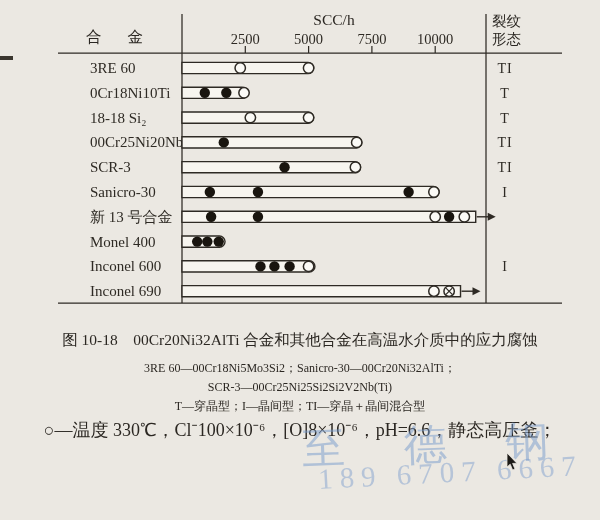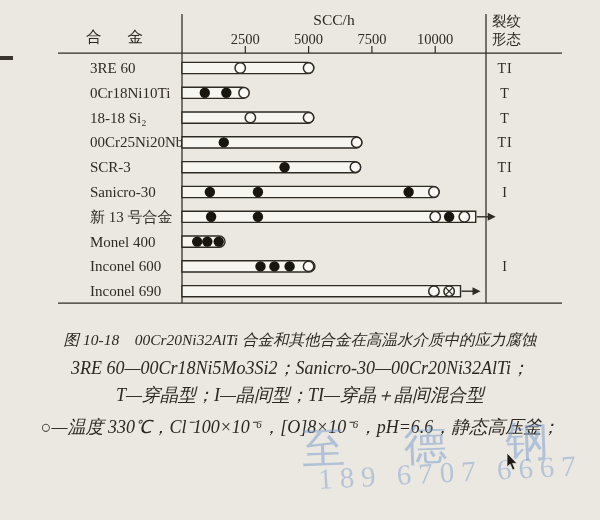--- a/index.html
+++ b/index.html
@@ -4,23 +4,23 @@
 <style>
   html,body{margin:0;padding:0;}
   .page{position:relative;width:600px;height:520px;background:#ebe8e2;overflow:hidden;
         font-family:"Liberation Serif",serif;color:#2b2722;}
   #chart-svg{position:absolute;left:0;top:0;}
   #chart-svg text{font-family:"Liberation Serif",serif;}
   .hdr{position:absolute;color:#2b2722;}
   .alloy-hdr{left:86px;top:27px;width:110px;font-size:15.5px;letter-spacing:11px;}
   .axis-title{left:182px;top:11px;width:304px;text-align:center;font-size:15.5px;}
   .crack-hdr{left:492px;top:12px;width:70px;font-size:14.5px;line-height:18px;}
-  .caption{position:absolute;left:0;top:330px;width:600px;text-align:center;font-style:italic;}
+  .caption{position:absolute;left:0;top:330px;width:600px;text-align:center;}
   .cap-title{font-size:15.5px;margin:0 0 8px 0;}
-  .cap-line{font-size:18px;line-height:19px;margin:8px;}
+  .cap-line{font-size:12px;line-height:19px;margin:0;}
   .cap-legend{font-size:18px;line-height:22px;margin:0;}
   .cap-gap{height:3px;}
   .watermark{position:absolute;pointer-events:none;white-space:nowrap;}
   .wm1{left:302px;top:414px;font-size:43px;letter-spacing:24px;color:rgba(118,154,204,0.50);
        transform:rotate(-2deg);}
   .wm2{left:318px;top:456px;font-size:29px;letter-spacing:7px;color:rgba(118,154,204,0.45);
        transform:rotate(-3deg);}
   .artifact{position:absolute;left:0;top:56px;width:13px;height:4px;background:#3a362f;}
   .cursor{position:absolute;left:506px;top:453px;}
 </style>
@@ -111,20 +111,21 @@
       <path d="M 472.52 287.20000000000005 L 480.52 291.20000000000005 L 472.52 295.20000000000005 Z" fill="#2e2a24"></path>
       <circle cx="433.93399999999997" cy="291.20000000000005" r="5.2" fill="#fbfaf6" stroke="#2e2a24" stroke-width="1.5"></circle>
       <circle cx="449.126" cy="291.20000000000005" r="5.2" fill="#fbfaf6" stroke="#2e2a24" stroke-width="1.5"></circle>
       <line x1="446.02599999999995" y1="288.1" x2="452.226" y2="294.30000000000007" stroke="#2e2a24" stroke-width="1.2"></line>
       <line x1="446.02599999999995" y1="294.30000000000007" x2="452.226" y2="288.1" stroke="#2e2a24" stroke-width="1.2"></line>
     </svg>
 
   <div class="caption">
     <div class="cap-title">图 10-18　00Cr20Ni32AlTi 合金和其他合金在高温水介质中的应力腐蚀</div>
     <div class="cap-line">3RE 60—00Cr18Ni5Mo3Si2；Sanicro-30—00Cr20Ni32AlTi；</div>
+    <div class="cap-line">SCR-3—00Cr25Ni25Si2Si2V2Nb(Ti)</div>
     <div class="cap-line">T—穿晶型；I—晶间型；TI—穿晶＋晶间混合型</div>
     <div class="cap-gap"></div>
     <div class="cap-legend">○—温度 330℃，Cl⁻100×10⁻⁶，[O]8×10⁻⁶，pH=6.6，静态高压釜；</div>
   </div>
 
   <div class="watermark wm1">至 德 钢 业</div>
   <div class="watermark wm2">189 6707 6667</div>
 
   <svg class="cursor" width="14" height="18">
     <polygon points="1,0 1,14 4.2,11.2 6.6,17 9,16 6.6,10.4 11,10.4" fill="#1c1a17" stroke="#ebe8e2" stroke-width="0.8"></polygon>

